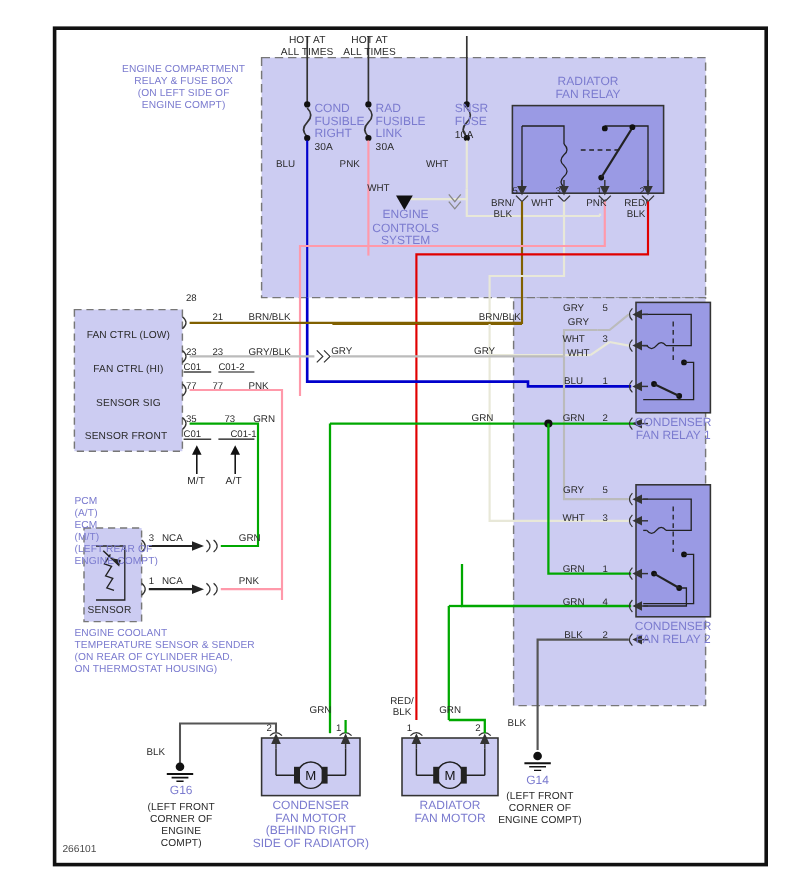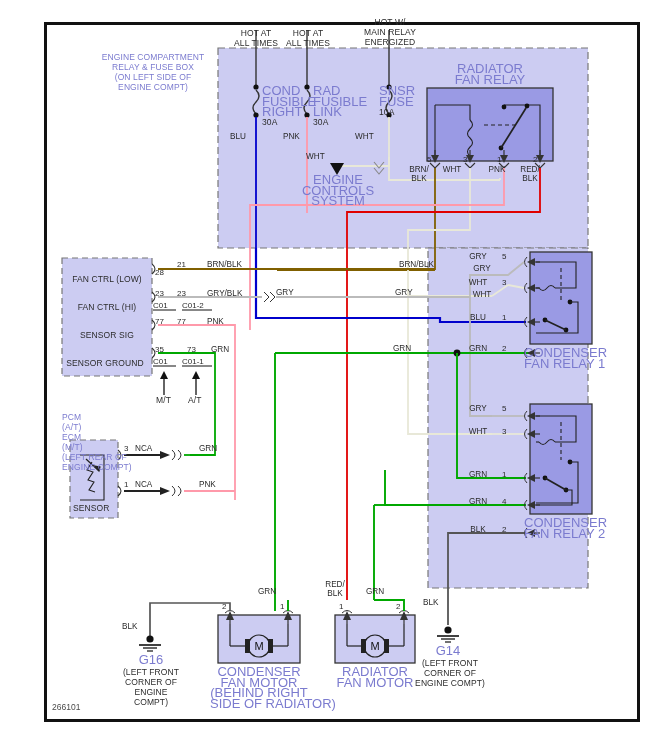--- a/index.html
+++ b/index.html
@@ -5,21 +5,21 @@
   html,body{margin:0;padding:0;background:#ffffff;}
   body{font-family:"Liberation Sans",sans-serif;}
   #page{position:relative;width:656px;height:744px;background:#ffffff;overflow:hidden;}
   #frame{position:absolute;left:44px;top:22px;width:596px;height:700px;border:3px solid #111;box-sizing:border-box;background:#fff;}
   svg#diagram{position:absolute;left:0;top:0;width:656px;height:744px;}
   .lbl{position:absolute;font-size:8.5px;line-height:10px;color:#2b2b2b;white-space:pre;letter-spacing:.1px;}
   .wirelbl{position:absolute;font-size:8.2px;line-height:9px;color:#2b2b2b;white-space:pre;}
   .pin{position:absolute;font-size:8px;line-height:9px;color:#2b2b2b;}
   .ctr{text-align:center;}
   .rt{text-align:center;}
-  .ttl{position:absolute;font-size:13px;line-height:10.5px;color:#7b7bcf;white-space:pre;text-align:center;}
+  .ttl{position:absolute;font-size:10px;line-height:10.5px;color:#7b7bcf;white-space:pre;text-align:center;}
   .id{position:absolute;font-size:8.5px;color:#4a4a4a;}
 </style>
 </head>
 <body>
 
 <div id="page">
 
   <div id="frame"></div>
 
   <svg id="diagram" viewBox="0 0 656 744">
@@ -290,23 +290,20 @@
       <line x1="437" y1="636" x2="459" y2="636" stroke="#111" stroke-width="1.6"></line>
       <line x1="441" y1="639" x2="455" y2="639" stroke="#111" stroke-width="1.3"></line>
       <line x1="445" y1="642" x2="451" y2="642" stroke="#111" stroke-width="1.2"></line>
     </g>
   </svg>
 
   <div class="lbl ctr" style="left:218px;top:28px;width:76px;">HOT AT
 ALL TIMES</div>
   <div class="lbl ctr" style="left:270px;top:28px;width:76px;">HOT AT
 ALL TIMES</div>
-  <div class="lbl ctr" style="left:345px;top:17px;width:90px;">HOT W/
-MAIN RELAY
-ENERGIZED</div>
 
   <div class="lbl rt" style="left:92px;top:52px;width:122px;color:#7b7bcf;">ENGINE COMPARTMENT
 RELAY &amp; FUSE BOX
 (ON LEFT SIDE OF
 ENGINE COMPT)</div>
 
   <div class="ttl" style="left:262px;top:86px;width:50px;text-align:left;">COND
 FUSIBLE
 RIGHT</div>
   <div class="lbl" style="left:262px;top:117px;">30A</div>
@@ -337,59 +334,63 @@
   <div class="wirelbl ctr" style="left:404px;top:165px;width:30px;">BRN/
 BLK</div>
   <div class="wirelbl ctr" style="left:437px;top:165px;width:30px;">WHT</div>
   <div class="wirelbl ctr" style="left:483px;top:165px;width:28px;">PNK</div>
   <div class="wirelbl ctr" style="left:515px;top:165px;width:30px;">RED/
 BLK</div>
 
   <div class="lbl rt" style="left:66px;top:274px;width:82px;">FAN CTRL (LOW)</div>
   <div class="lbl rt" style="left:66px;top:302px;width:82px;">FAN CTRL (HI)</div>
   <div class="lbl rt" style="left:66px;top:330px;width:82px;">SENSOR SIG</div>
-  <div class="lbl rt" style="left:62px;top:358px;width:86px;">SENSOR GROUND</div>
-
-  <div class="pin" style="left:155px;top:268px;">28</div>
+  <div class="lbl rt" style="left:62px;top:358px;width:86px;">SENSOR FRONT</div>
+
+  <div class="pin" style="left:155px;top:244px;">28</div>
   <div class="pin" style="left:177px;top:260px;">21</div>
   <div class="wirelbl" style="left:207px;top:260px;">BRN/BLK</div>
 
   <div class="pin" style="left:155px;top:289px;">23</div>
   <div class="pin" style="left:177px;top:289px;">23</div>
   <div class="wirelbl" style="left:207px;top:289px;">GRY/BLK</div>
 
   <div class="pin" style="left:155px;top:317px;">77</div>
   <div class="pin" style="left:177px;top:317px;">77</div>
   <div class="wirelbl" style="left:207px;top:317px;">PNK</div>
 
   <div class="pin" style="left:155px;top:345px;">35</div>
   <div class="pin" style="left:177px;top:345px;margin-left:10px;">73</div>
   <div class="wirelbl" style="left:211px;top:345px;">GRN</div>
 
   <div class="pin" style="left:153px;top:301px;">C01</div>
   <div class="pin" style="left:182px;top:301px;">C01-2</div>
   <div class="pin" style="left:153px;top:357px;">C01</div>
-  <div class="pin" style="left:182px;top:357px;">C01-1</div>
+  <div class="pin" style="left:192px;top:357px;">C01-1</div>
   <div class="lbl" style="left:156px;top:395px;">M/T</div>
   <div class="lbl" style="left:188px;top:395px;">A/T</div>
 
   <div class="lbl" style="left:62px;top:380px;color:#7b7bcf;margin-top:32px;">PCM
 (A/T)
 ECM
 (M/T)
 (LEFT REAR OF
 ENGINE COMPT)</div>
 
   <div class="lbl" style="left:73px;top:503px;">SENSOR</div>
   <div class="pin" style="left:124px;top:444px;">3</div>
   <div class="wirelbl" style="left:135px;top:444px;">NCA</div>
   <div class="wirelbl" style="left:199px;top:444px;">GRN</div>
   <div class="pin" style="left:124px;top:480px;">1</div>
   <div class="wirelbl" style="left:135px;top:480px;">NCA</div>
   <div class="wirelbl" style="left:199px;top:480px;">PNK</div>
+  <div class="lbl" style="left:62px;top:522px;color:#7b7bcf;">ENGINE COOLANT
+TEMPERATURE SENSOR &amp; SENDER
+(ON REAR OF CYLINDER HEAD,
+ON THERMOSTAT HOUSING)</div>
 
   <div class="wirelbl" style="left:399px;top:260px;">BRN/BLK</div>
   <div class="wirelbl" style="left:276px;top:288px;">GRY</div>
   <div class="wirelbl" style="left:395px;top:288px;">GRY</div>
   <div class="wirelbl" style="left:393px;top:344px;">GRN</div>
 
   <div class="wirelbl rt" style="left:459px;top:252px;width:38px;">GRY</div>
   <div class="pin" style="left:502px;top:252px;">5</div>
   <div class="wirelbl rt" style="left:459px;top:264px;width:46px;">GRY</div>
   <div class="wirelbl rt" style="left:459px;top:278px;width:38px;">WHT</div>

